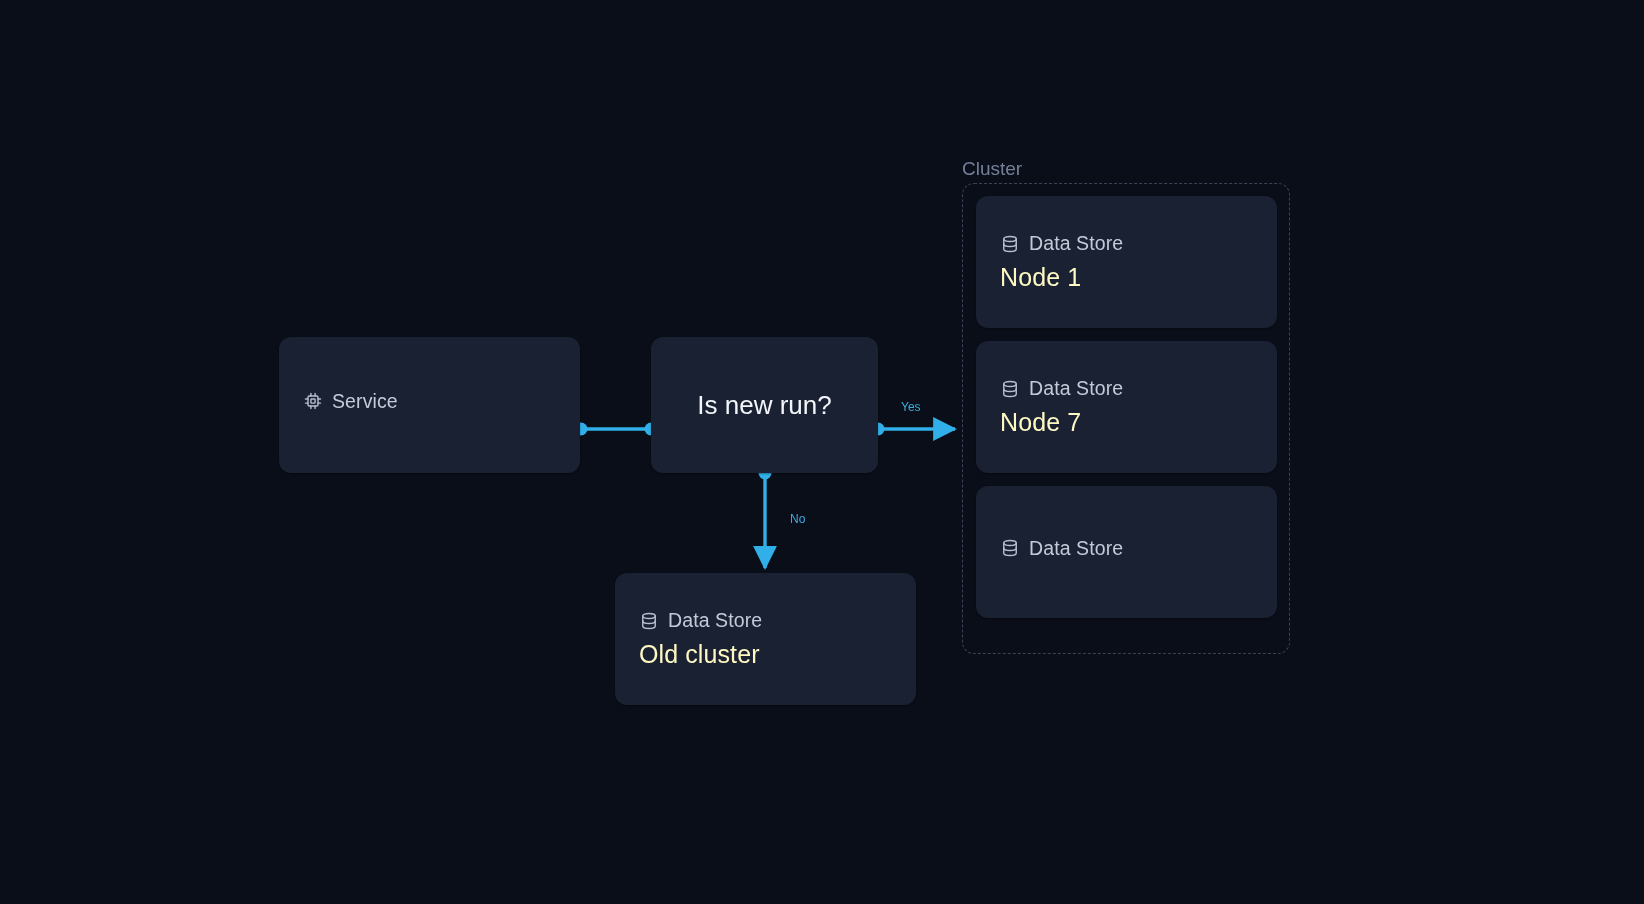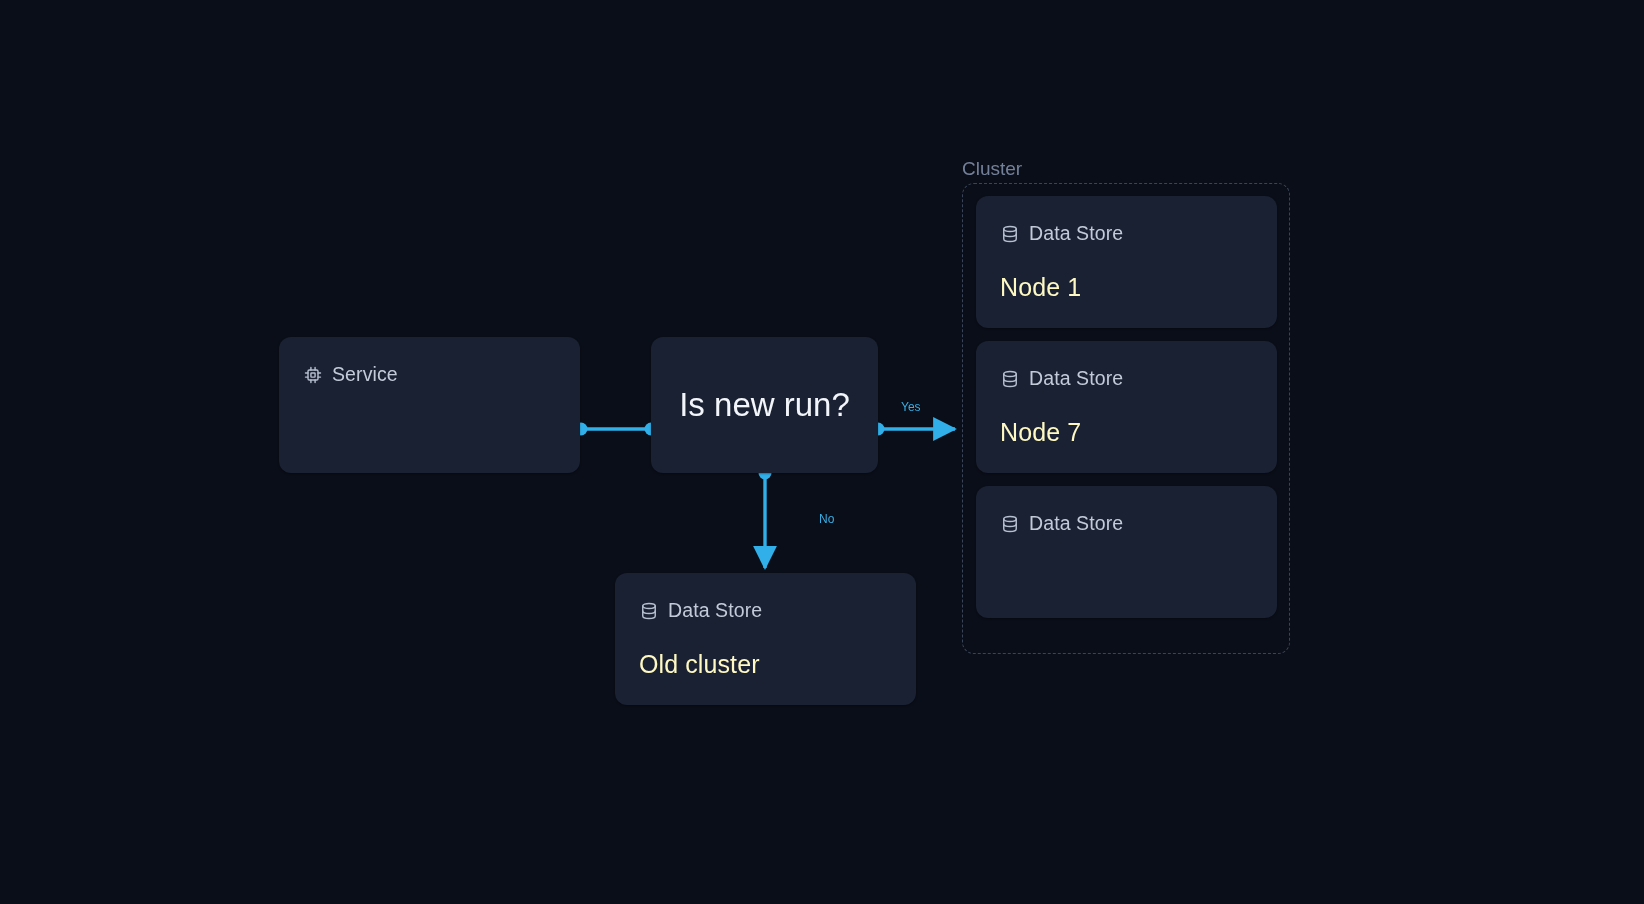--- a/index.html
+++ b/index.html
@@ -30,21 +30,21 @@
 
   
   .node {
     position: absolute;
     box-sizing: border-box;
     background: #1a2133;
     border-radius: 12px;
     padding: 26px 24px;
     display: flex;
     flex-direction: column;
-    justify-content: space-between;
+    justify-content: center;
     box-shadow: 0 1px 2px rgba(0,0,0,0.35);
   }
   .node-head {
     display: flex;
     align-items: center;
     gap: 9px;
     margin-bottom: 8px;
   }
   .node-kind {
     font-size: 19.5px;
@@ -72,21 +72,21 @@
     position: absolute;
     box-sizing: border-box;
     background: #1a2133;
     border-radius: 12px;
     display: flex;
     align-items: center;
     justify-content: center;
     box-shadow: 0 1px 2px rgba(0,0,0,0.35);
   }
   .decision-label {
-    font-size: 33px;
+    font-size: 26px;
     color: #f2f5f9;
     white-space: nowrap;
   }
 
   
   .cluster-box {
     position: absolute;
     box-sizing: border-box;
     border: 1.5px dashed #3a4458;
     border-radius: 12px;
@@ -205,15 +205,15 @@
           <ellipse cx="12" cy="6" rx="7.5" ry="3"></ellipse>
           <path d="M4.5 6v12c0 1.66 3.36 3 7.5 3s7.5-1.34 7.5-3V6"></path>
           <path d="M4.5 12c0 1.66 3.36 3 7.5 3s7.5-1.34 7.5-3"></path>
         </svg>
       </span>
       <span class="node-kind">Data Store</span>
     </div>
   </div>
 
   <div class="edge-label" style="left:901px; top:400px;">Yes</div>
-  <div class="edge-label" style="left:819px; top:512px;">No</div>
+  <div class="edge-label" style="left:790px; top:512px;">No</div>
 
 </div>
 
 </body></html>

